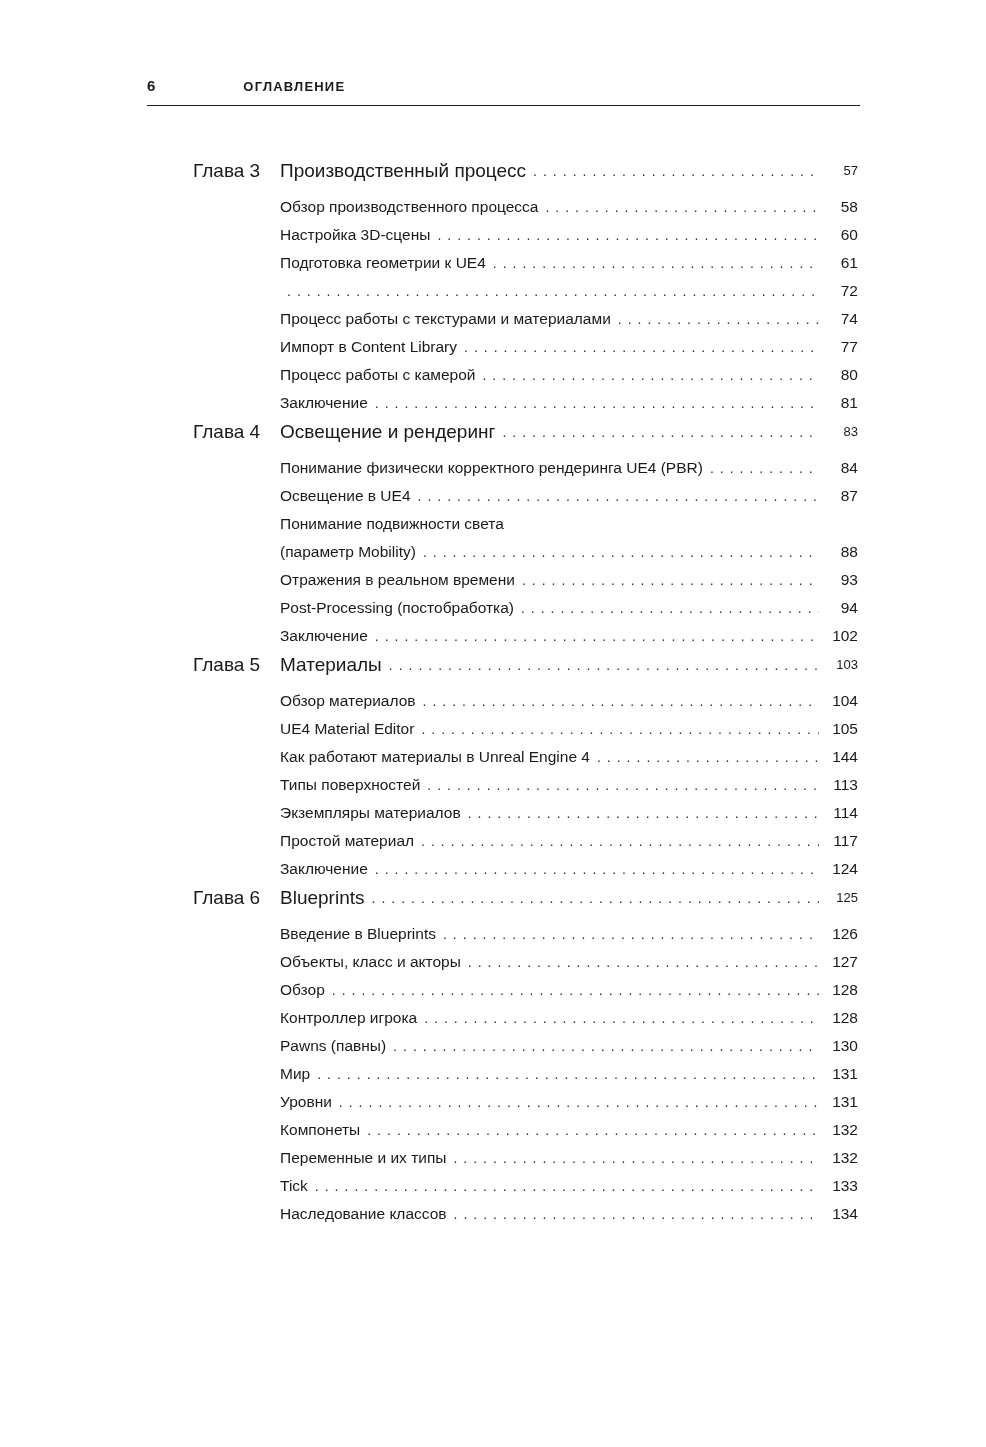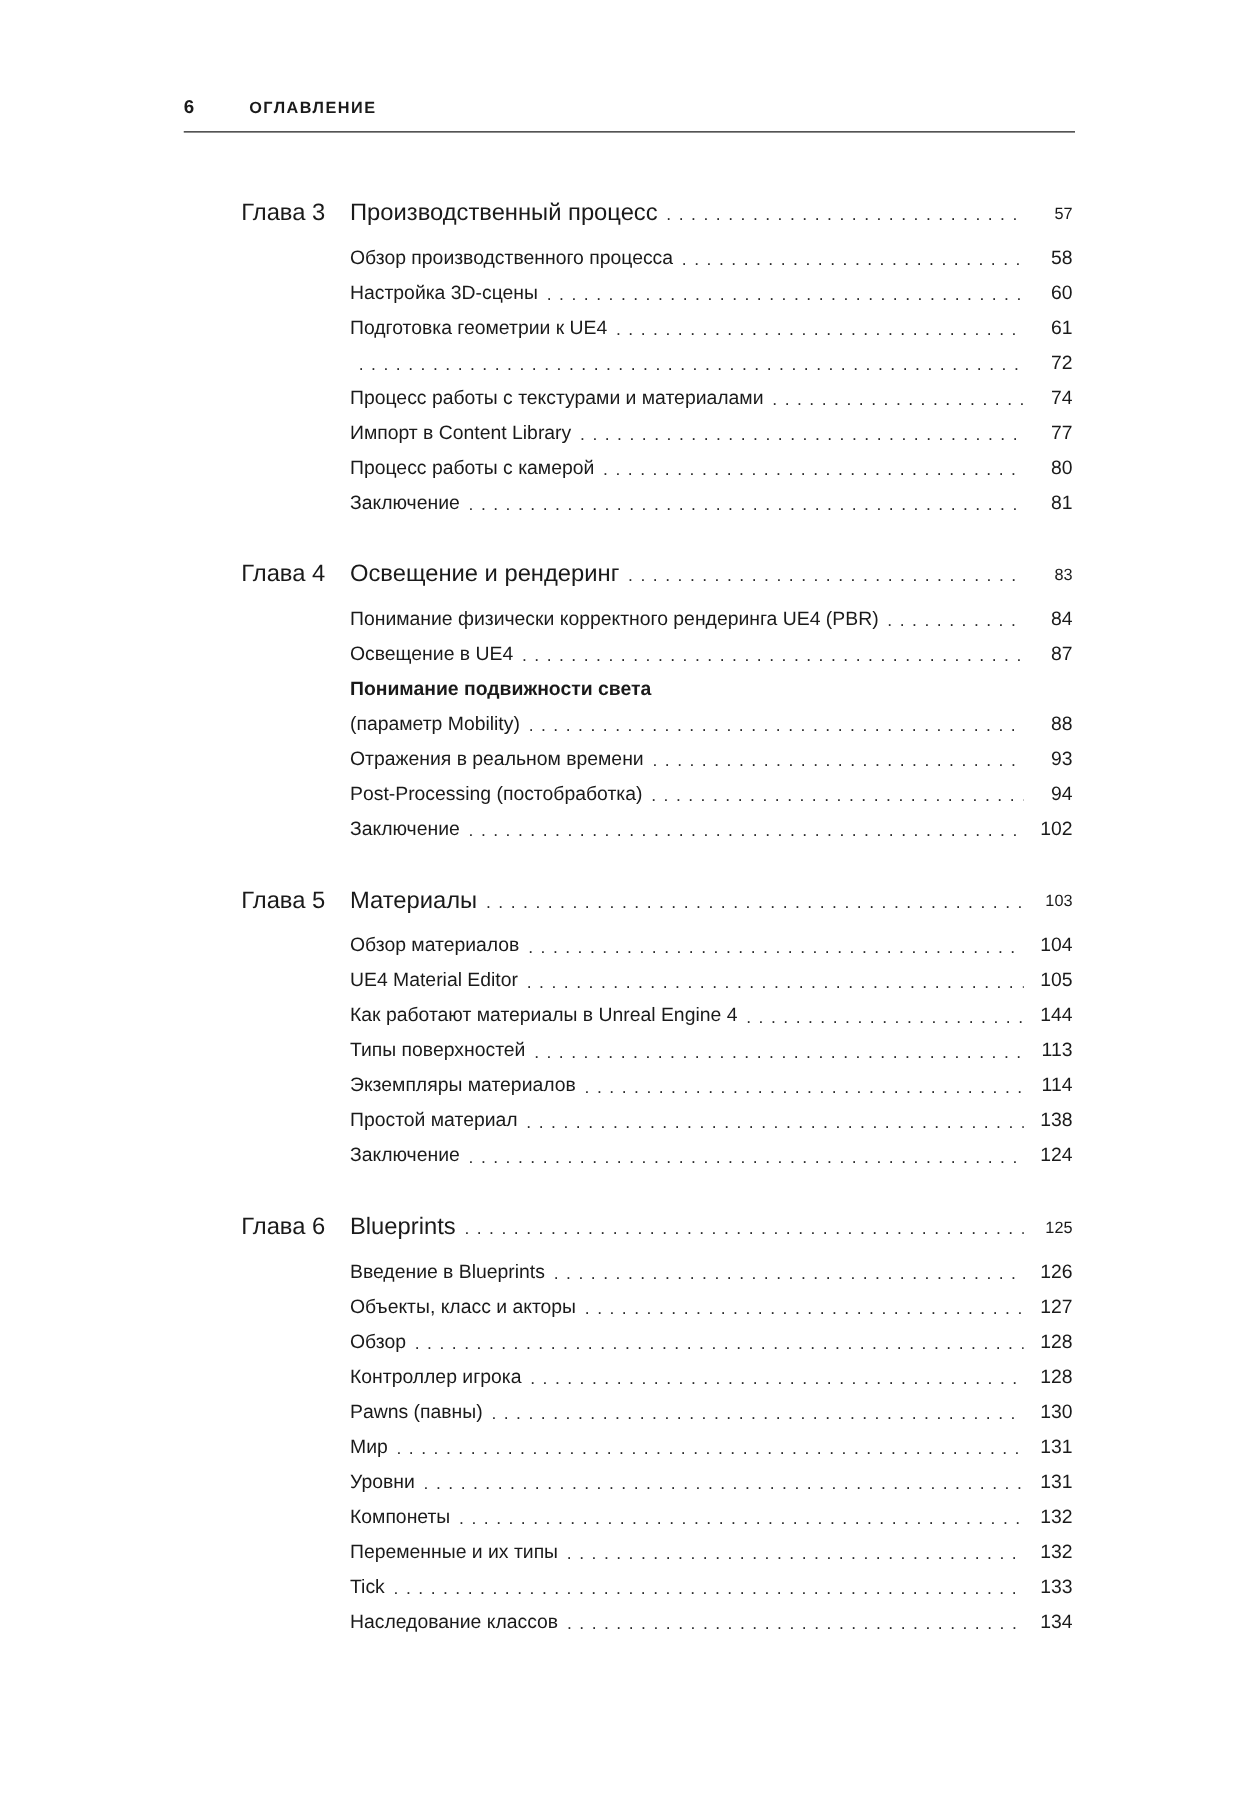--- a/index.html
+++ b/index.html
@@ -20,26 +20,26 @@
     align-items: baseline;
   }
   .folio {
     font-size: 15px;
     font-weight: 700;
   }
   .running-title {
     font-size: 13px;
     font-weight: 700;
     letter-spacing: 1.2px;
-    margin-left: 44px;
+    margin-left: 88px;
   }
   .toc {
     margin: 50px 128px 0 193px;
   }
-  .chapter + .chapter { margin-top: 28px; }
+  .chapter + .chapter { }
   .row {
     display: flex;
     align-items: center;
   }
   .chapter-row {
     font-size: 19px;
     line-height: 30px;
     margin-bottom: 7px;
   }
   .ch-label {
@@ -48,21 +48,20 @@
   }
   .section-row {
     margin-left: 87px;
     font-size: 15.5px;
     line-height: 28px;
   }
   .pre-line {
     margin-left: 87px;
     font-size: 15.5px;
     line-height: 28px;
-    font-weight: bold;
   }
   .sec-title, .ch-title { white-space: nowrap; }
   .leader {
     flex: 1;
     overflow: hidden;
     white-space: nowrap;
     margin-left: 7px;
     margin-right: 2px;
     font-size: 14px;
     letter-spacing: 6px;
@@ -226,21 +225,21 @@
 
   <div class="row section-row">
     <span class="sec-title">Экземпляры материалов</span>
     <span class="leader"></span>
     <span class="pagenum">114</span>
   </div>
 
   <div class="row section-row">
     <span class="sec-title">Простой материал</span>
     <span class="leader"></span>
-    <span class="pagenum">138</span>
+    <span class="pagenum">117</span>
   </div>
 
   <div class="row section-row">
     <span class="sec-title">Заключение</span>
     <span class="leader"></span>
     <span class="pagenum">124</span>
   </div>
 </div>
   </section>
 

